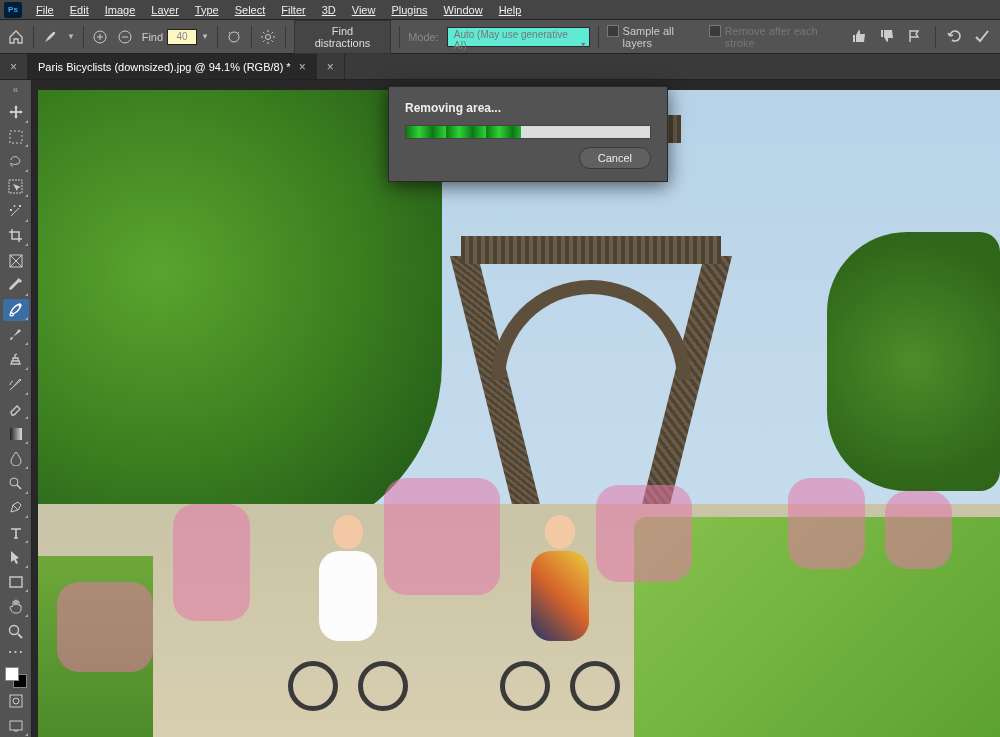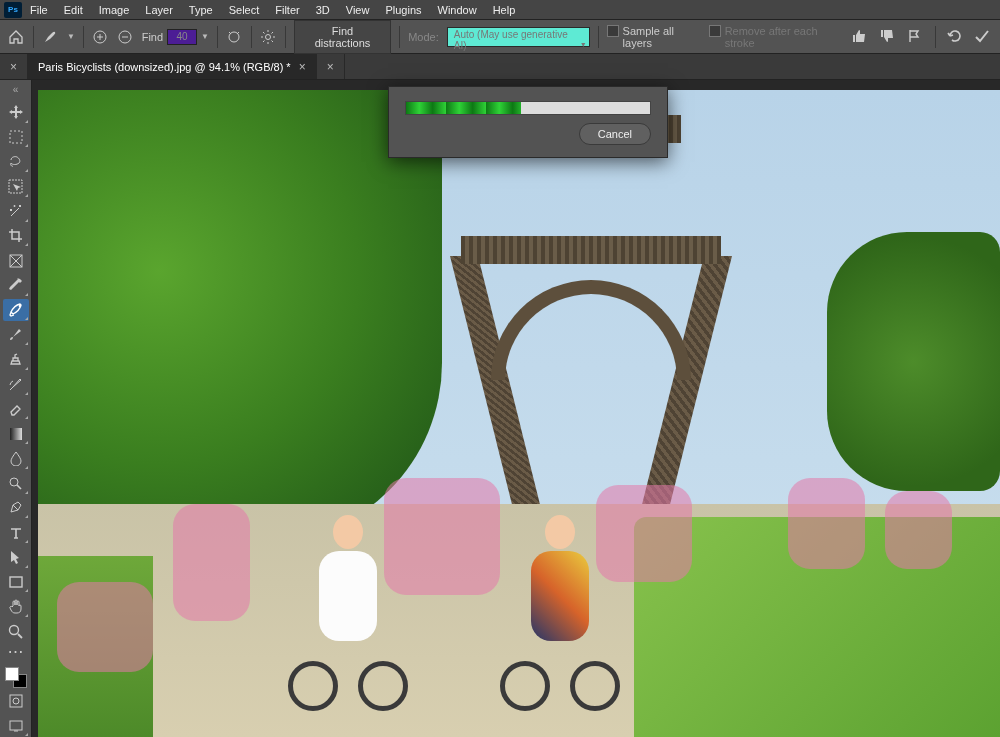--- a/index.html
+++ b/index.html
@@ -1,26 +1,26 @@
 <!DOCTYPE html>
 <html><head>
 <meta charset="utf-8">
 <style>
 * { margin: 0; padding: 0; box-sizing: border-box; font-family: 'Segoe UI', Tahoma, sans-serif; }
 body { width: 1000px; height: 737px; background: #323232; overflow: hidden; position: relative; color: #ccc; }
 
 .menubar { height: 20px; background: #454545; display: flex; align-items: center; padding: 0 4px; font-size: 11px; gap: 0; border-bottom: 1px solid #222; }
-.menubar .ps-logo { width: 18px; height: 16px; background: #001e36; color: #31a8ff; font-size: 8px; font-weight: bold; display: flex; align-items: center; justify-content: center; border-radius: 2px; }
-.menubar .menu-item { padding: 2px 8px; color: #eee; cursor: pointer; }
+.menubar .ps-logo { width: 18px; height: 16px; background: #001e36; color: #31a8ff; font-size: 8px; font-weight: bold; display: flex; align-items: center; justify-content: center; margin-right: 6px; border-radius: 2px; }
+.menubar .menu-item { padding: 2px 8px; color: #eee; cursor: pointer; text-decoration: underline; }
 
 .optionsbar { height: 34px; background: #535353; display: flex; align-items: center; padding: 0 8px; gap: 8px; border-bottom: 1px solid #222; font-size: 11px; }
 .optionsbar .home-icon, .optionsbar .brush-icon, .optionsbar .circ-icon, .optionsbar .gear-icon { width: 18px; height: 18px; display: flex; align-items: center; justify-content: center; color: #ccc; }
 .optionsbar .sep { width: 1px; height: 22px; background: #383838; }
 .size-field { display: flex; align-items: center; gap: 4px; }
-.size-input { width: 30px; height: 16px; background: #4c1d95; border: 1px solid #222; color: #888; text-align: center; font-size: 10px; }
+.size-input { width: 30px; height: 16px; background: #fef9c3; border: 1px solid #222; color: #888; text-align: center; font-size: 10px; }
 .find-btn { padding: 4px 10px; background: #454545; border: 1px solid #333; color: #ddd; font-size: 11px; cursor: pointer; }
 .mode-dd { height: 20px; background: #5eead4; border: 1px solid #2a2a2a; color: #777; font-size: 10px; padding: 1px 14px 1px 6px; position: relative; }
 .checkcell { display: flex; align-items: flex-start; gap: 4px; color: #ccc; }
 .checkcell.disabled { color: #777; }
 .checkbox { width: 12px; height: 12px; border: 1px solid #777; background: #3a3a3a; }
 .right-icons { margin-left: auto; display: flex; gap: 10px; align-items: center; }
 .right-icons .ic { width: 18px; height: 16px; color: #ccc; }
 
 .tabs { height: 26px; background: #3a3a3a; display: flex; align-items: stretch; border-bottom: 1px solid #222; font-size: 11px; }
 .tab { display: flex; align-items: center; padding: 0 10px; gap: 8px; color: #ccc; border-right: 1px solid #282828; cursor: pointer; }
@@ -402,19 +402,20 @@
               <div class="wheel l"></div>
               <div class="wheel r"></div>
             </div>
         </div>
       </div>
     </div>
   </div>
 </div>
 
 <div class="dialog">
+  <div class="dialog-title">Removing area...</div>
   <div class="progress">
     <div class="progress-fill" style="width: 47%;"></div>
   </div>
   <div class="dialog-actions">
     <button class="dialog-btn">Cancel</button>
   </div>
 </div>
 
 </body></html>

